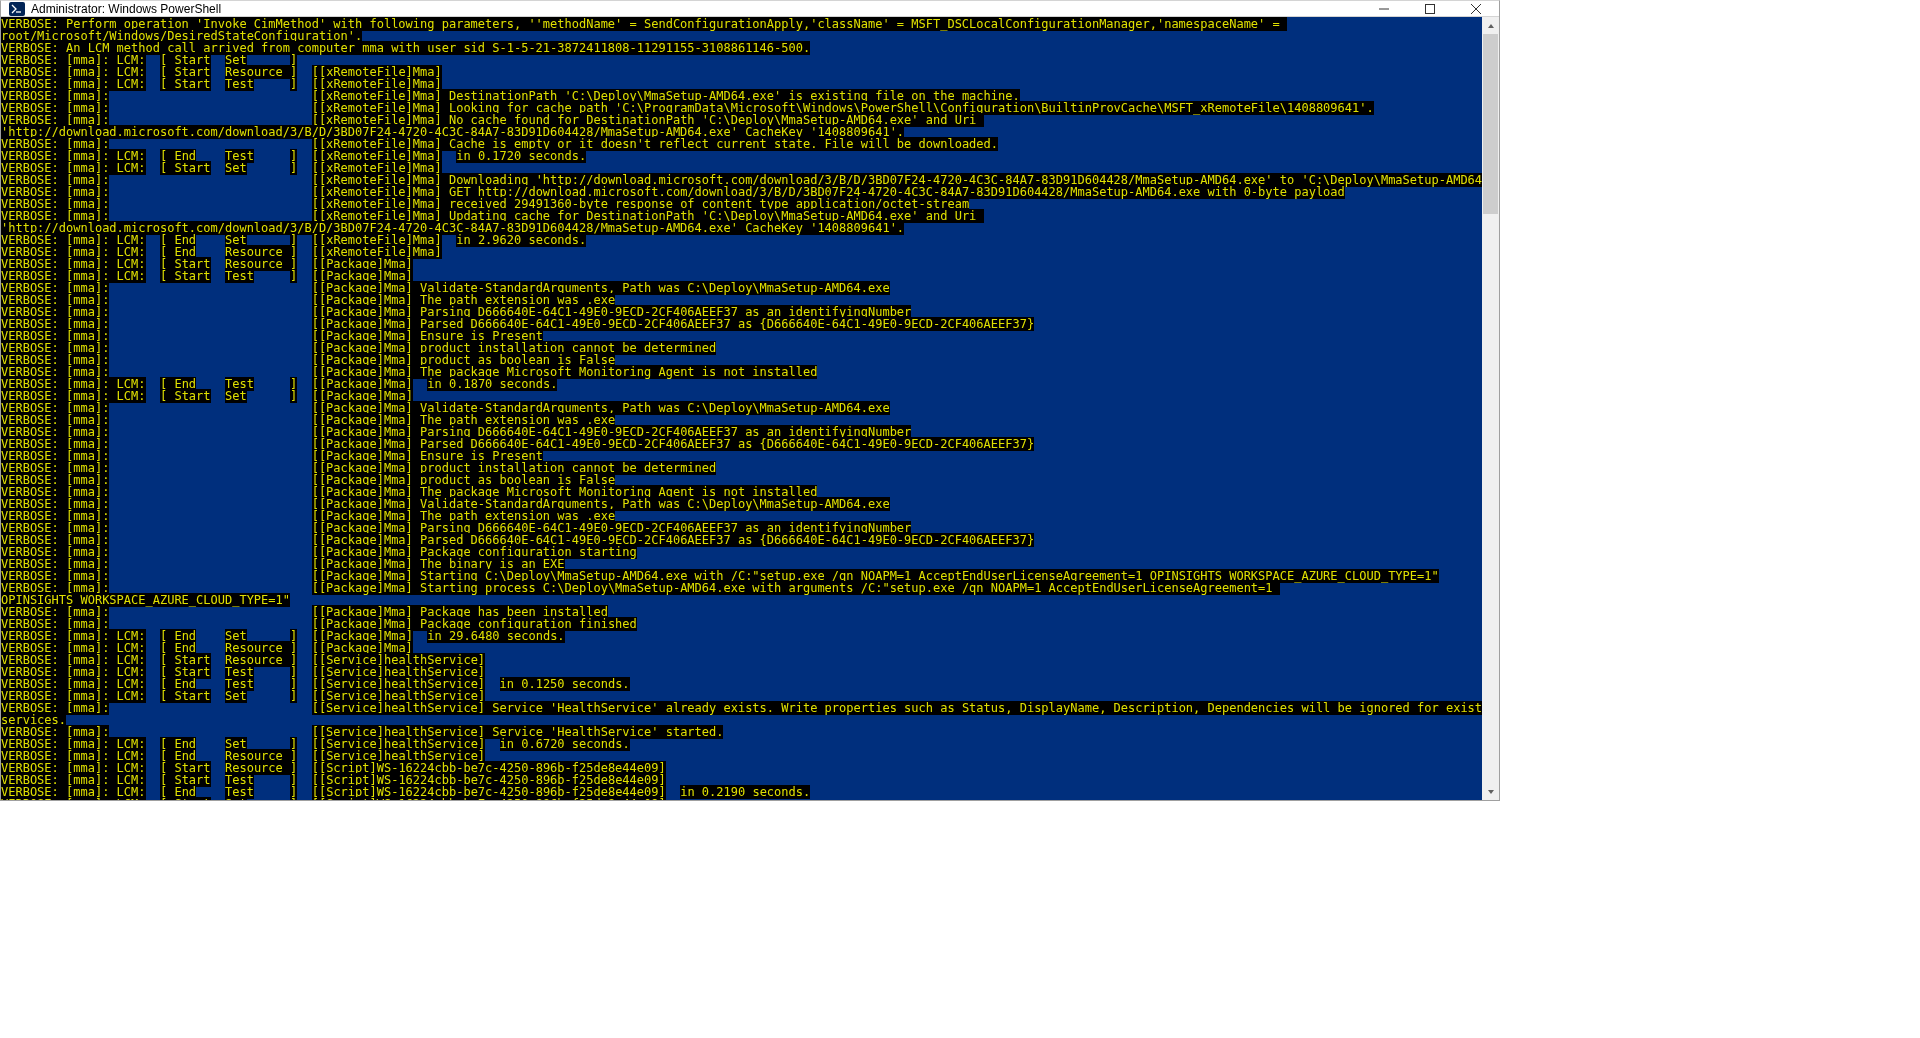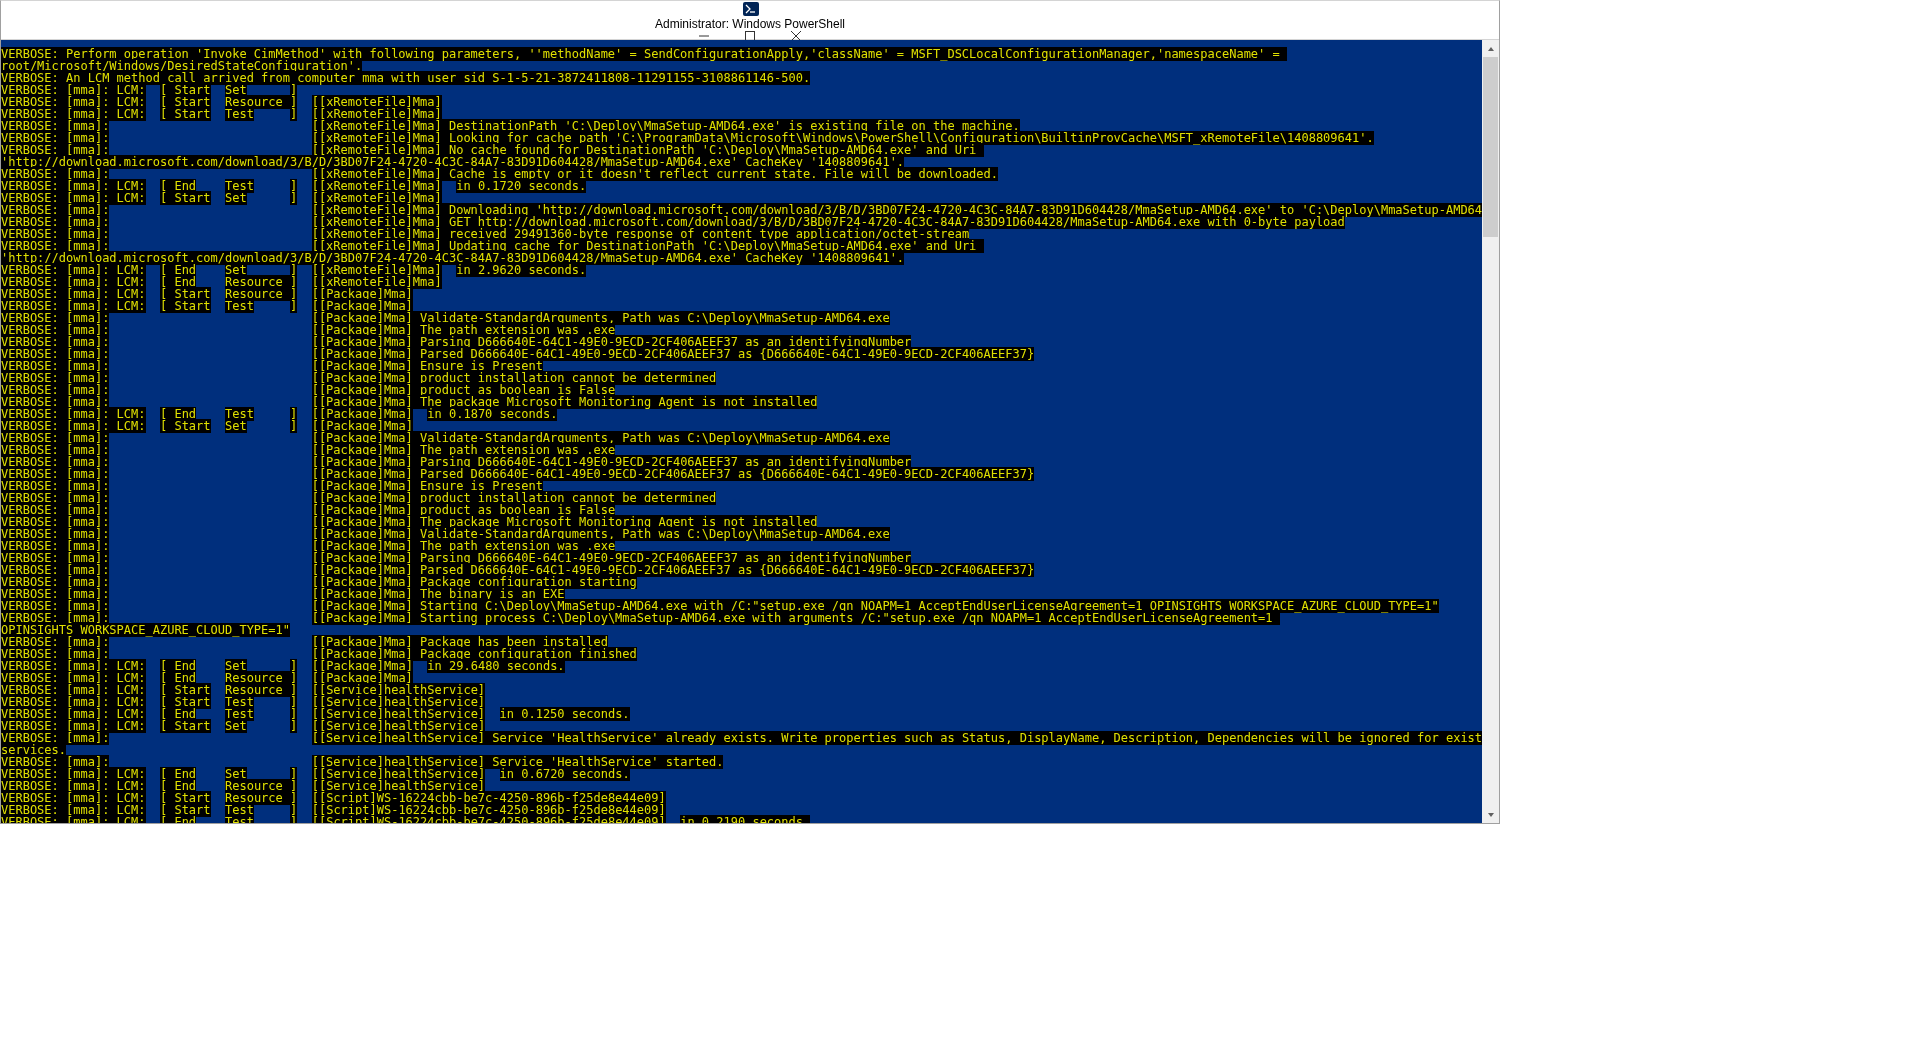--- a/index.html
+++ b/index.html
@@ -8,28 +8,27 @@
     background: #fff;
     width: 1500px;
     overflow: hidden;
   }
   .window {
     width: 1500px;
     border: 1px solid #a0a0a0;
     border-top: 1px solid #d4d4d4;
   }
   .titlebar {
-    height: 39px;
+    height: 16px;
     background: #fff;
     display: flex;
     align-items: center;
     border-bottom: 1px solid #d4d4d4;
     font-size: 12px;
     color: #000;
-    flex-direction: column;
   }
   .titlebar-icon {
     width: 16px; height: 16px;
     margin: 0 6px 0 8px;
     display: inline-flex;
     align-items: center;
     justify-content: center;
   }
   .titlebar-icon svg { width: 16px; height: 16px; }
   .titlebar-title { flex: 0 0 auto; }
@@ -51,21 +50,21 @@
   }
   .terminal {
     flex: 1;
     background: #002f7d;
     font-family: "Consolas", "Lucida Console", monospace;
     font-size: 12px;
     line-height: 12px;
     color: #c8c80c;
     white-space: pre;
     overflow: hidden;
-    padding-top: 8px;
+    padding-top: 1px;
   }
   .terminal .line {
     display: block;
   }
   .terminal .hl {
     background: #000;
     color: #e0e000;
   }
   .scrollbar {
     width: 17px;

